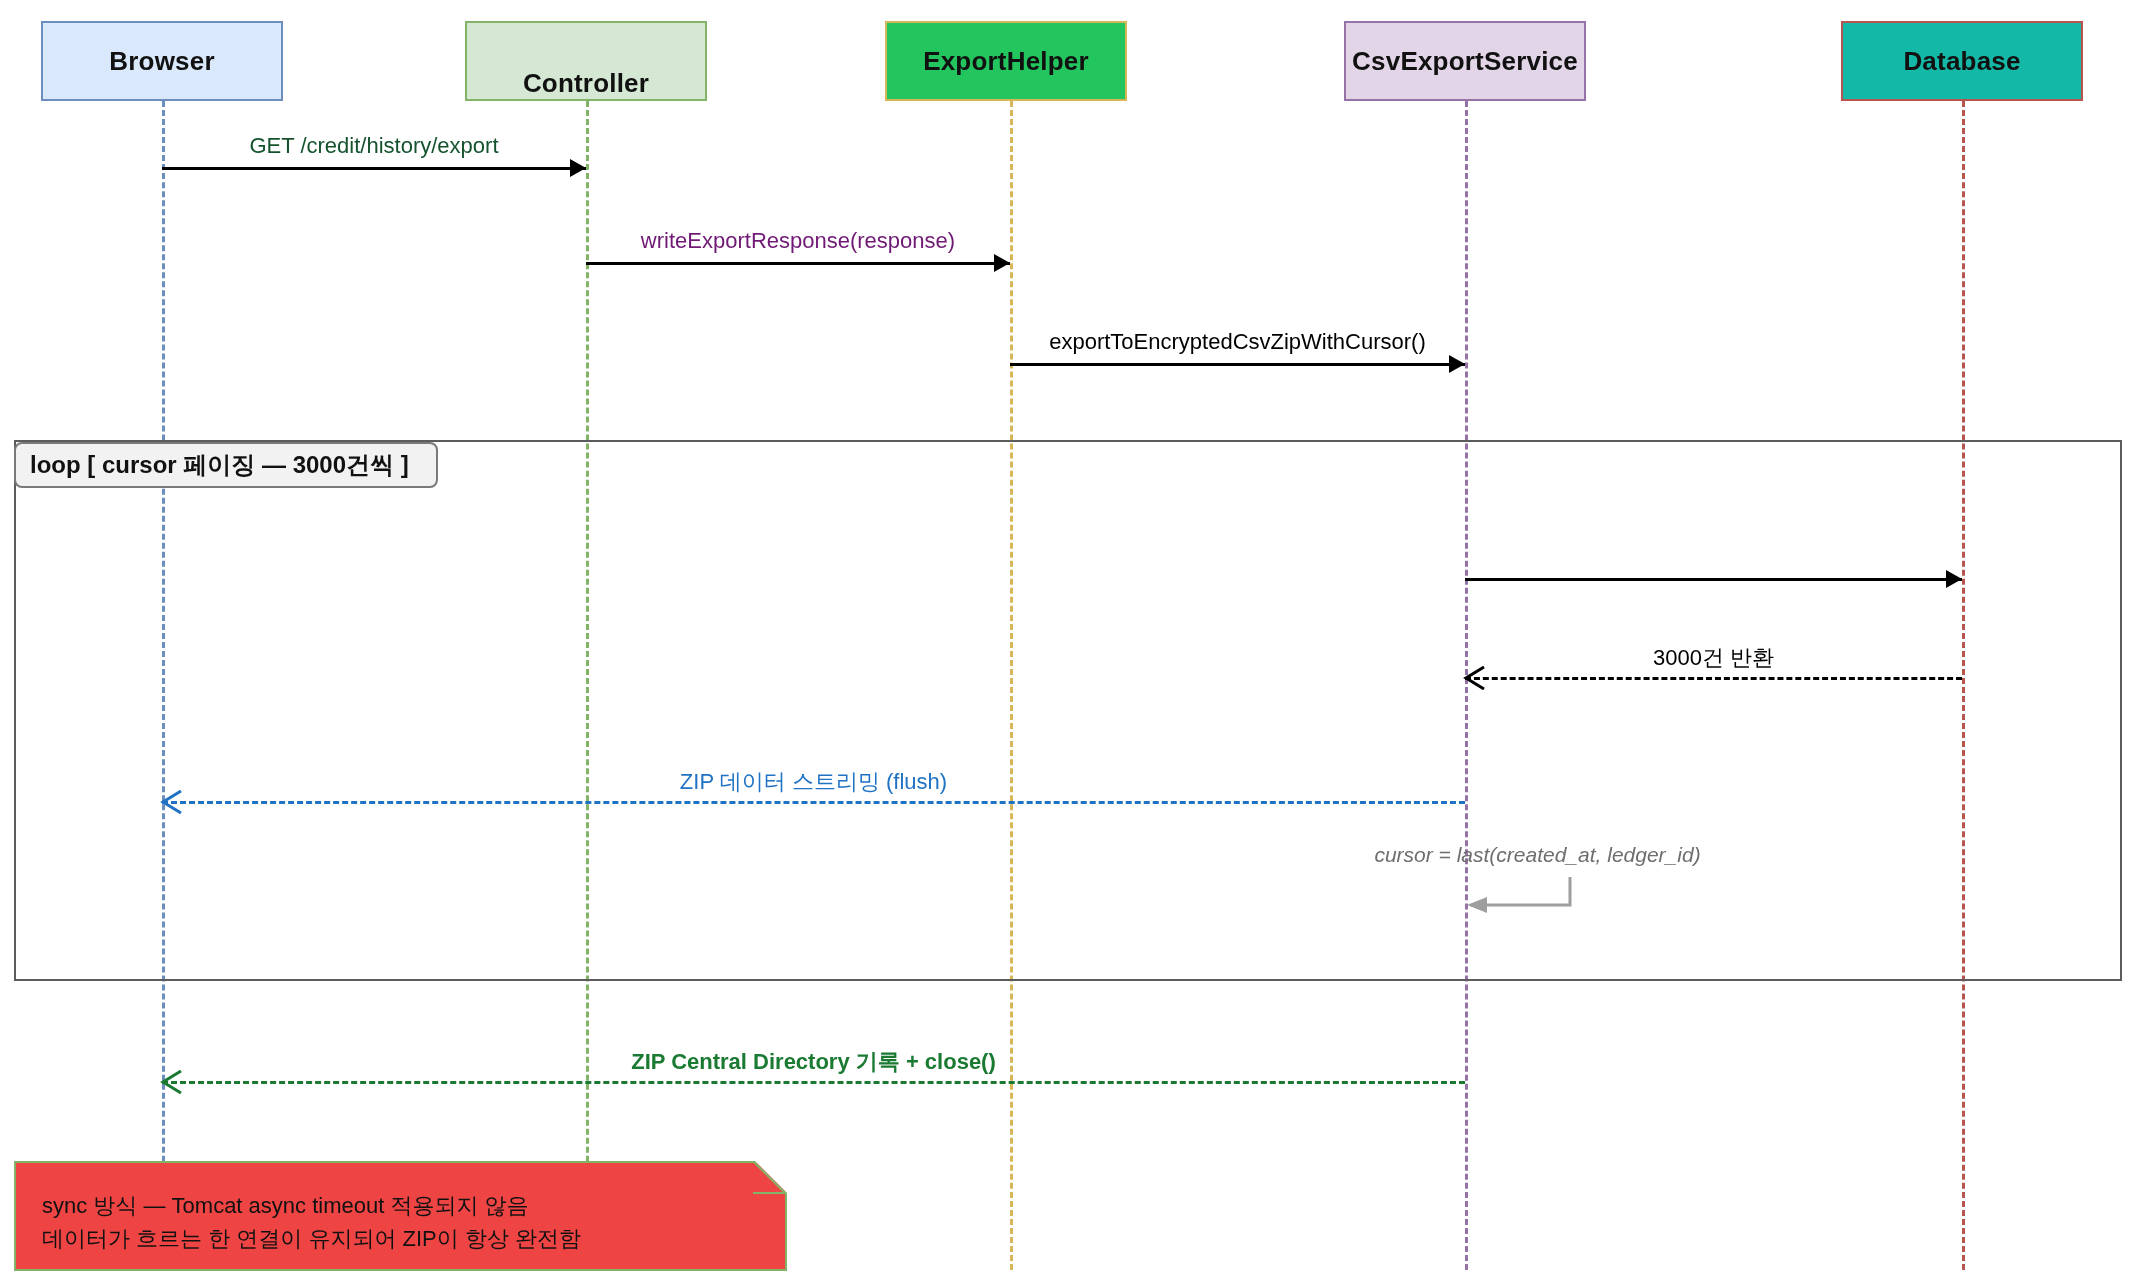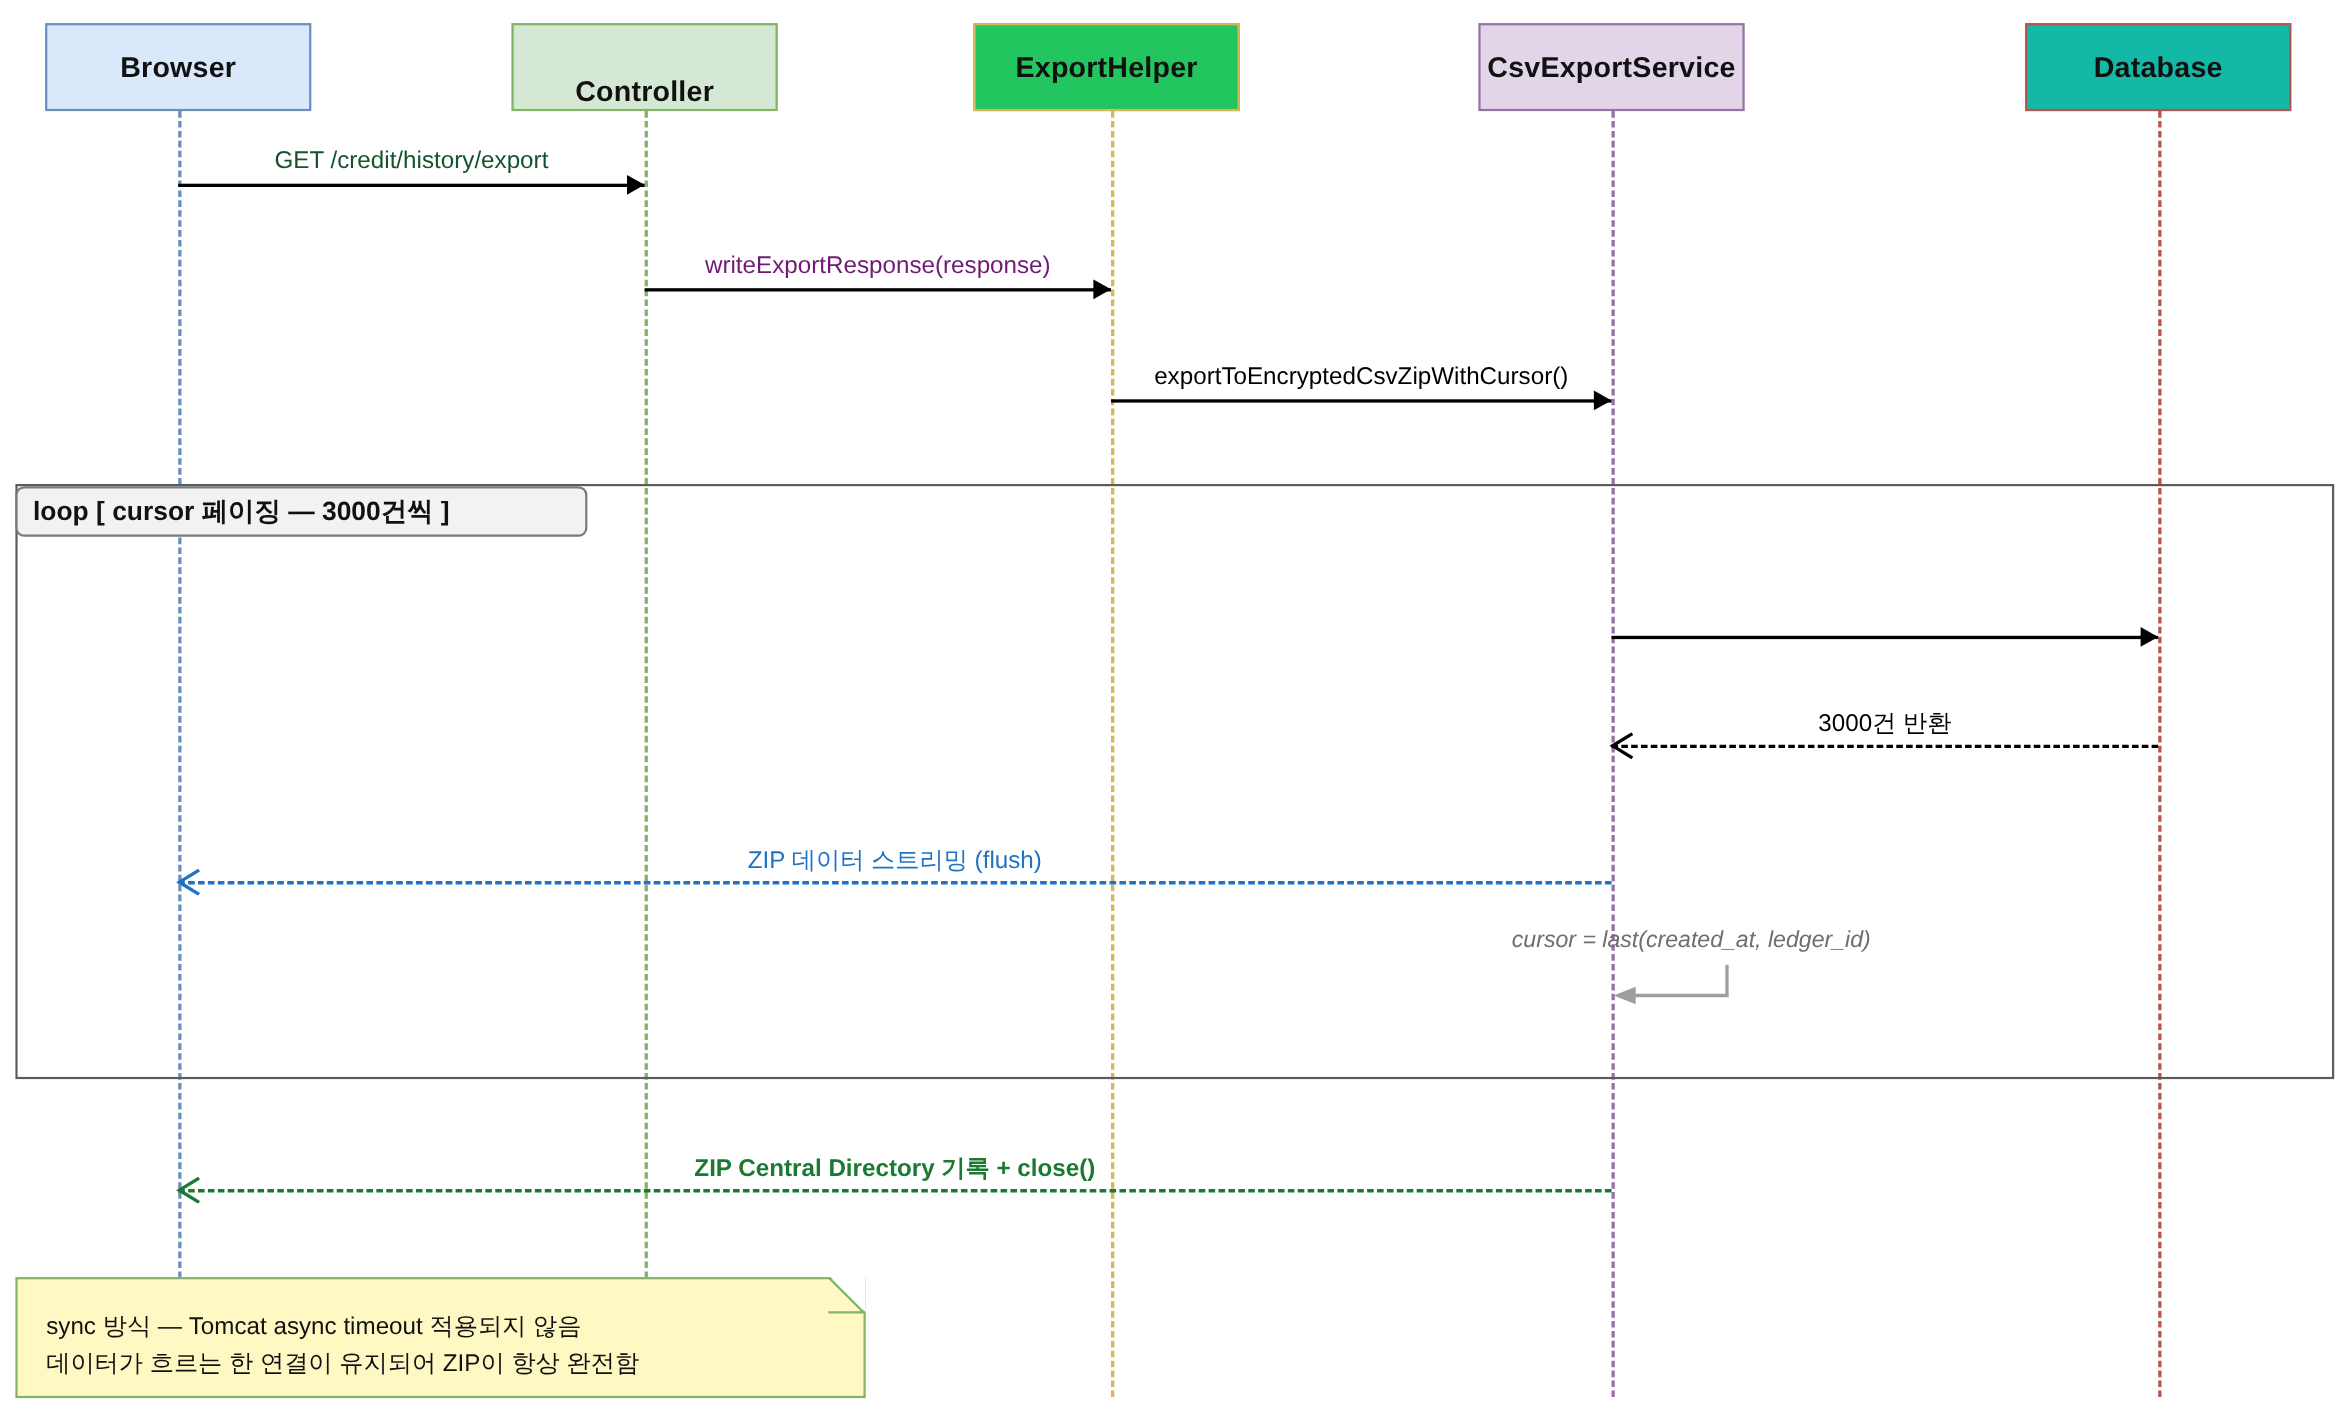--- a/index.html
+++ b/index.html
@@ -52,21 +52,21 @@
     <div class="lifeline" style="left: 1010px; top: 101px; height: 1169px; border-left-color: rgb(214, 182, 86);"></div>
     <div class="pbox" style="left: 1344px; top: 21px; width: 242px; height: 80px; background: rgb(225, 213, 231); border-color: rgb(150, 115, 166);">
       <span class="plabel">CsvExportService</span>
     </div>
     <div class="lifeline" style="left: 1465px; top: 101px; height: 1169px; border-left-color: rgb(150, 115, 166);"></div>
     <div class="pbox" style="left: 1841px; top: 21px; width: 242px; height: 80px; background: #14b8a6; border-color: rgb(184, 84, 80);">
       <span class="plabel">Database</span>
     </div>
     <div class="lifeline" style="left: 1962px; top: 101px; height: 1169px; border-left-color: rgb(184, 84, 80);"></div>
     <div class="frame" style="left: 14px; top: 440px; width: 2108px; height: 541px;"></div>
-    <div class="frame-tab" style="left: 14px; top: 442px; width: 520px; height: 46px;">
+    <div class="frame-tab" style="left: 14px; top: 442px; width: 424px; height: 46px;">
       <span>loop [ cursor 페이징 — 3000건씩 ]</span>
     </div>
     <div class="msg" style="left: 162px; top: 167px; width: 424px; border-top-color: rgb(0, 0, 0);"></div>
     <div class="arrowhead" style="border-top: 9px solid transparent; border-bottom: 9px solid transparent; border-left: 16px solid rgb(0, 0, 0); left: 570px; top: 159px;"></div>
     <div class="mlabel" style="left: 374px; top: 133px; color: #14532d;">GET /credit/history/export</div>
     <div class="msg" style="left: 586px; top: 262px; width: 424px; border-top-color: rgb(0, 0, 0);"></div>
     <div class="arrowhead" style="border-top: 9px solid transparent; border-bottom: 9px solid transparent; border-left: 16px solid rgb(0, 0, 0); left: 994px; top: 254px;"></div>
     <div class="mlabel" style="left: 798px; top: 228px; color: #701a75;">writeExportResponse(response)</div>
     <div class="msg" style="left: 1010px; top: 363px; width: 455px; border-top-color: rgb(0, 0, 0);"></div>
     <div class="arrowhead" style="border-top: 9px solid transparent; border-bottom: 9px solid transparent; border-left: 16px solid rgb(0, 0, 0); left: 1449px; top: 355px;"></div>
@@ -86,21 +86,21 @@
     <div class="msg dashed" style="left: 162px; top: 1081px; width: 1303px; border-top-color: rgb(26, 122, 50);"></div>
     <svg width="22" height="24" style="position: absolute; left: 160px; top: 1070px;">
       <path d="M 21 1 L 3 12 L 21 23" stroke="#1a7a32" stroke-width="3" fill="none"></path>
     </svg>
     <div class="mlabel bold" style="left: 813.5px; top: 1047px; color: rgb(26, 122, 50);">ZIP Central Directory 기록 + close()</div>
     <svg width="135" height="44" style="position: absolute; left: 1465px; top: 875px;">
       <path d="M 6 30 L 105 30 L 105 2" stroke="#9e9e9e" stroke-width="3" fill="none"></path>
       <path d="M 2 30 L 22 22 L 22 38 Z" fill="#9e9e9e"></path>
     </svg>
     <div class="mlabel italic" style="left: 1537.5px; top: 843px; color: rgb(110, 110, 110); font-size: 21px;">cursor = last(created_at, ledger_id)</div>
-    <div class="note" style="left: 14px; top: 1161px; width: 773px; height: 110px; background: #fef9c3; border-color: rgb(130, 179, 102);">
+    <div class="note" style="left: 14px; top: 1161px; width: 773px; height: 110px; background: #ef4444; border-color: rgb(130, 179, 102);">
       <div class="fold"></div>
       <svg width="36" height="36" style="position: absolute; top: -2px; right: -2px;">
         <path d="M 2 0 L 34 32 L 2 32" stroke="#82b366" stroke-width="2" fill="none"></path>
       </svg>
       <div class="ntext">
         <div>sync 방식 — Tomcat async timeout 적용되지 않음</div>
         <div>데이터가 흐르는 한 연결이 유지되어 ZIP이 항상 완전함</div>
       </div>
     </div>
   </div>

